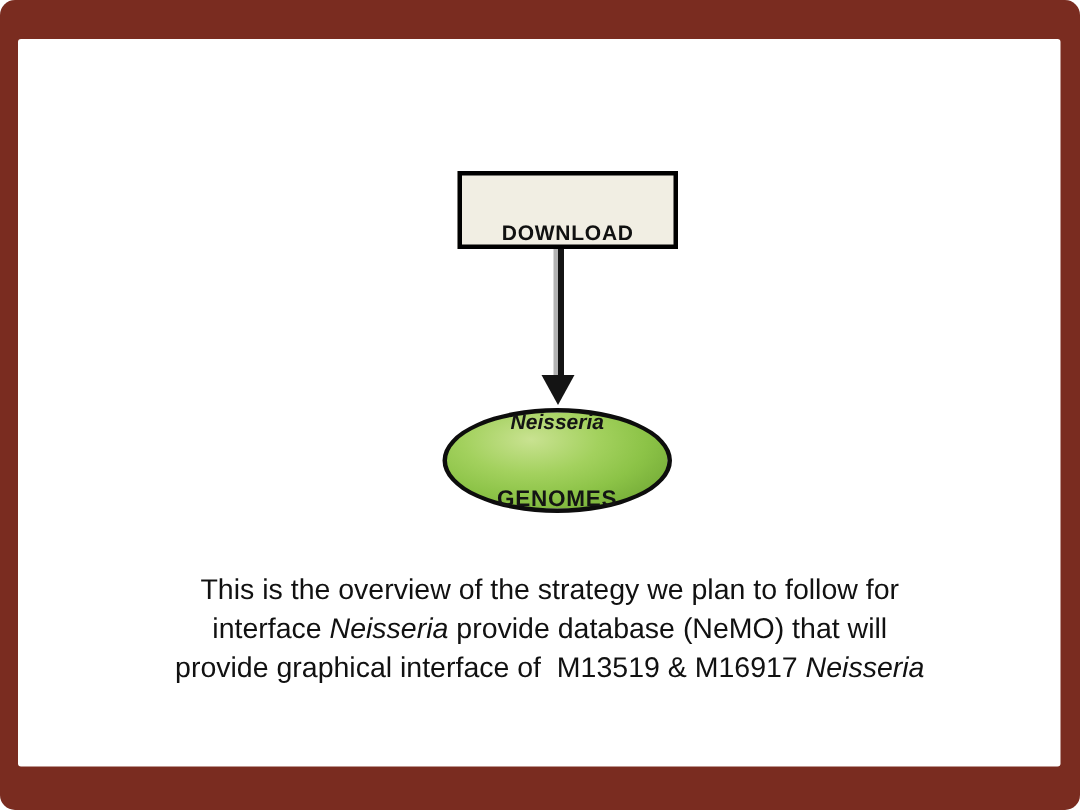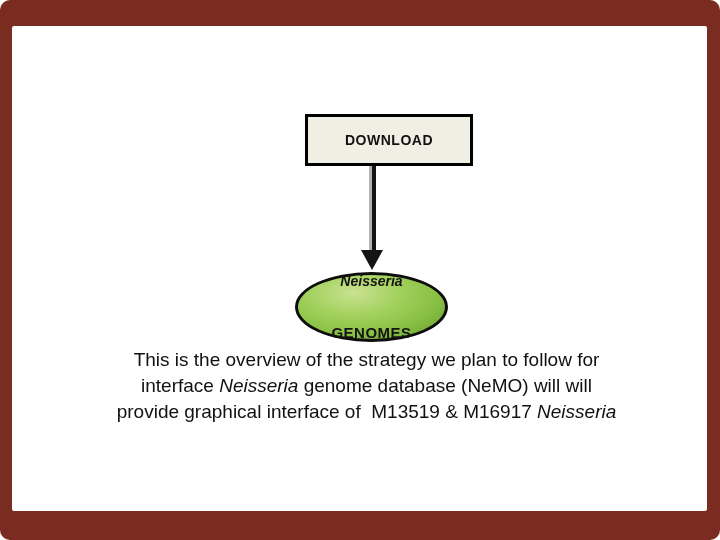--- a/index.html
+++ b/index.html
@@ -11,24 +11,24 @@
   }
   .frame{
     position:absolute;left:0;top:0;width:720px;height:540px;
     background:#7a2c20;border-radius:10px;
   }
   .slide{
     position:absolute;left:12px;top:26px;width:695px;height:485px;
     background:#ffffff;border-radius:2px;
   }
   .download-box{
-    position:absolute;left:293px;top:88px;width:168px;height:52px;
+    position:absolute;left:293px;top:88px;width:147px;height:52px;
     background:#f1eee3;border:3px solid #000000;
     box-sizing:border-box;
-    display:flex;align-items:center;justify-content:center;
+    display:flex;align-items:flex-end;justify-content:center;
   }
   .download-box .label{
     font-size:14px;font-weight:bold;color:#111111;letter-spacing:0.5px;
   }
   .arrow-shaft{
     position:absolute;left:357px;top:140px;width:7px;height:86px;
     background:linear-gradient(to right,#b3b3b3 0 40%,#141414 40% 100%);
   }
   .arrow-head{
     position:absolute;left:349px;top:224px;width:0;height:0;
@@ -45,21 +45,21 @@
     display:flex;flex-direction:column;align-items:center;justify-content:center;
     gap:2px;
   }
   .genome-ellipse .line1{
     font-size:14px;font-weight:bold;font-style:italic;color:#141414;line-height:16px;
   }
   .genome-ellipse .line2{
     font-size:15px;font-weight:bold;color:#141414;letter-spacing:0.5px;line-height:17px;margin-top:33px;
   }
   .caption{
-    position:absolute;left:0;top:321px;width:100%;
+    position:absolute;left:0;top:355px;width:100%;
     box-sizing:border-box;padding-left:14px;
     text-align:center;
     font-size:19px;line-height:26px;color:#111111;
     white-space:pre-wrap;
   }
   .caption .it{font-style:italic;}
 </style>
 </head>
 <body>
 
@@ -71,16 +71,16 @@
     </div>
 
     <div class="arrow-shaft"></div>
     <div class="arrow-head"></div>
 
     <div class="genome-ellipse">
       <span class="line1">Neisseria</span>
       <span class="line2">GENOMES</span>
     </div>
 
-    <div class="caption"><span>This is the overview of the strategy we plan to follow for</span><br><span>interface </span><span class="it">Neisseria</span><span> genome database (NeMO) will will</span><br><span>provide graphical interface of  M13519 &amp; M16917 </span><span class="it">Neisseria</span><br></div>
+    <div class="caption"><span>This is the overview of the strategy we plan to follow for</span><br><span>interface </span><span class="it">Neisseria</span><span> provide database (NeMO) that will</span><br><span>provide graphical interface of  M13519 &amp; M16917 </span><span class="it">Neisseria</span><br></div>
 
   </div>
 </div>
 
 </body></html>

